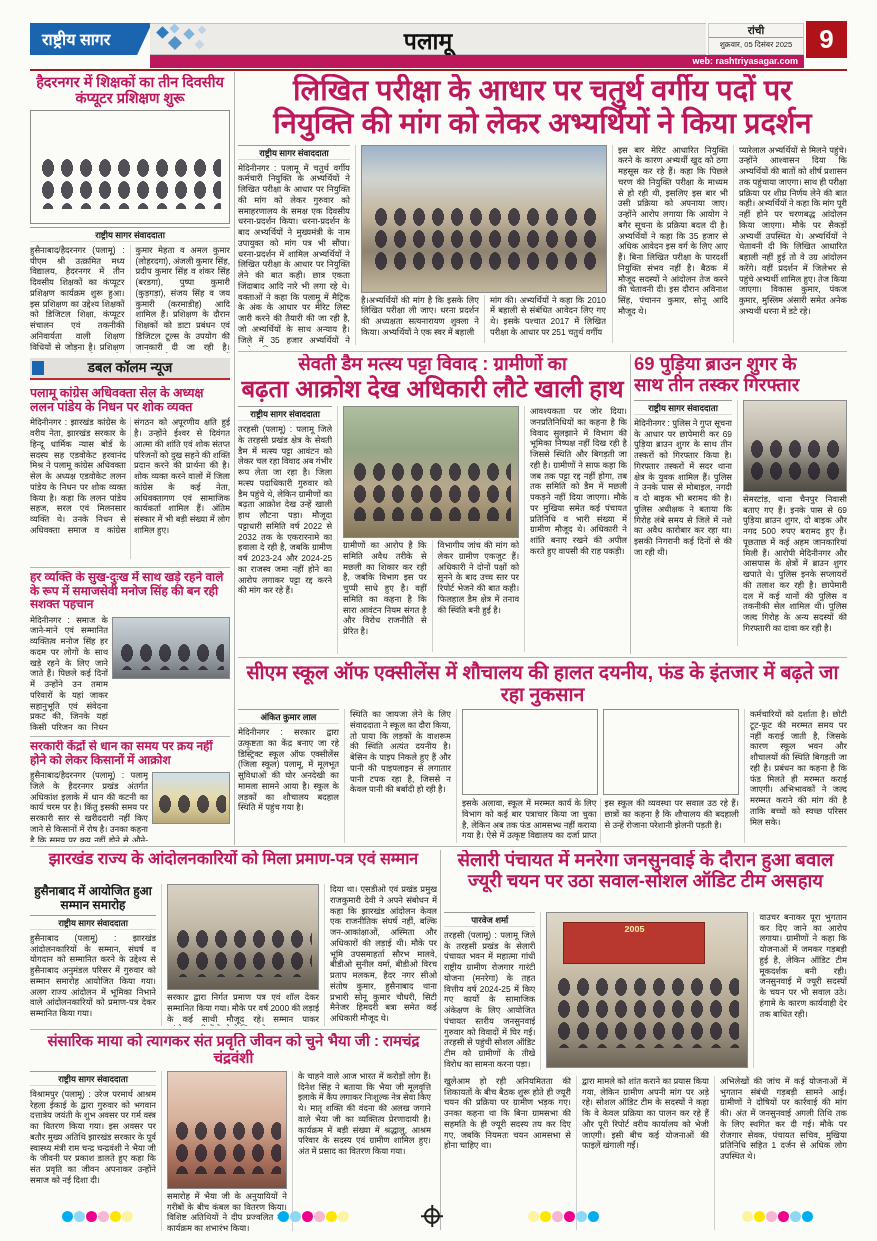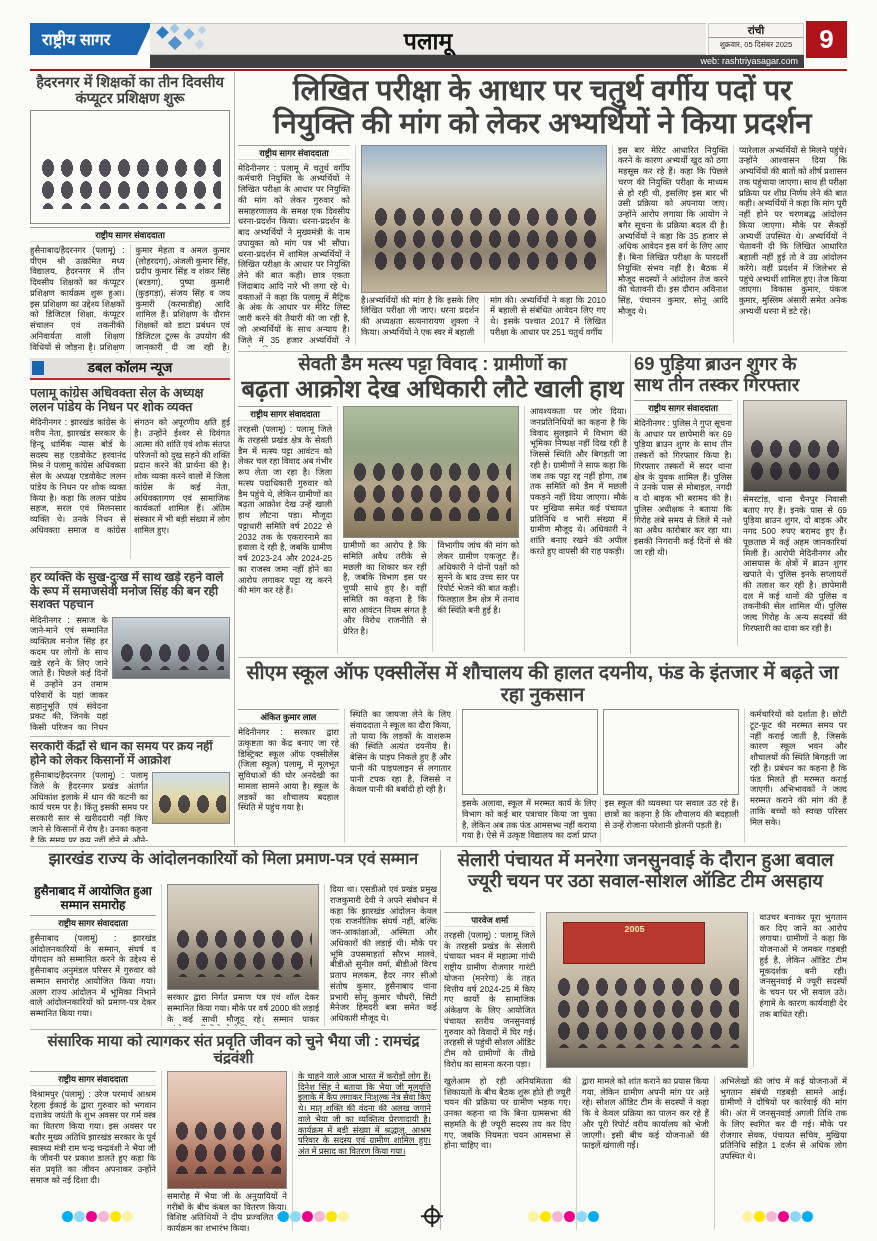--- a/index.html
+++ b/index.html
@@ -14,26 +14,26 @@
             border-top:1px solid #c2c2c2;border-bottom:1px solid #c2c2c2;box-sizing:border-box;}
   .sectiontitle{position:absolute;left:150px;top:24px;width:556px;text-align:center;
                 font-size:23px;font-weight:bold;color:#101010;}
   .diamond{position:absolute;transform:rotate(45deg);}
   .datebox{position:absolute;left:708px;top:23px;width:96px;height:32px;background:#f6f4f0;
            border:1px solid #c9c9c9;box-sizing:border-box;text-align:center;}
   .datebox .city{font-size:10.5px;font-weight:bold;line-height:13px;border-bottom:1px solid #999;}
   .datebox .date{font-size:7.6px;line-height:14px;color:#222;}
   .pagenum{position:absolute;left:806px;top:21px;width:41px;height:37px;background:#b0121a;
            color:#fff;font-size:26px;font-weight:bold;display:flex;align-items:center;justify-content:center;}
-  .webstrip{position:absolute;left:150px;top:55px;width:654px;height:13px;background:#404040;
-            color:#fff;font-size:9px;font-weight:normal;text-align:right;line-height:13px;padding-right:6px;box-sizing:border-box;}
+  .webstrip{position:absolute;left:150px;top:55px;width:654px;height:13px;background:#be185d;
+            color:#fff;font-size:9px;font-weight:bold;text-align:right;line-height:13px;padding-right:6px;box-sizing:border-box;}
   .redrule{position:absolute;left:30px;top:69px;width:817px;height:2px;background:#9e1b1e;}
   
   .art{position:absolute;overflow:hidden;}
-  .hl{font-weight:bold;color:#404040;text-align:center;line-height:1.13;}
+  .hl{font-weight:bold;color:#be185d;text-align:center;line-height:1.13;}
   .byline{font-size:8.5px;font-weight:bold;text-align:center;border-top:1px solid #999;
           border-bottom:1px solid #d9d9d9;padding:1px 0;margin-bottom:3px;color:#222;}
   .body{font-size:8.4px;line-height:1.28;text-align:justify;color:#222;overflow:hidden;}
   .cols2{column-count:2;column-gap:8px;column-rule:1px solid #cfcfcf;}
   .row{display:flex;}
   .row>.cell{border-left:1px solid #cfcfcf;padding-left:5px;margin-left:5px;}
   .row>.cell:first-child{border-left:none;padding-left:0;margin-left:0;}
   .divider{position:absolute;background:#b5b5b5;}
   
   .photo{position:relative;border:1px solid #8a8a8a;box-sizing:border-box;overflow:hidden;}
@@ -255,21 +255,21 @@
     <div class="hl" style="font-size:15px;">संसारिक माया को त्यागकर संत प्रवृति जीवन को चुने भैया जी : रामचंद्र चंद्रवंशी</div>
     <div class="row" style="margin-top:4px;height:170px;">
       <div class="cell" style="width:126px;">
         <div class="byline">राष्ट्रीय सागर संवाददाता</div>
         <div class="body" style="height:116px;">विश्रामपुर (पलामू) : उरेज परमार्थ आश्रम रेहला ईकाई के द्वारा गुरुवार को भगवान दत्तात्रेय जयंती के शुभ अवसर पर गर्म वस्त्र का वितरण किया गया। इस अवसर पर बतौर मुख्य अतिथि झारखंड सरकार के पूर्व स्वास्थ्य मंत्री राम चन्द्र चन्द्रवंशी ने भैया जी के जीवनी पर प्रकाश डालते हुए कहा कि संत प्रवृति का जीवन अपनाकर उन्होंने समाज को नई दिशा दी।</div>
       </div>
       <div class="cell" style="width:120px;">
         <div class="photo ph-sant" style="width:120px;height:118px;"></div>
         <div class="body" style="margin-top:2px;height:46px;">समारोह में भैया जी के अनुयायियों ने गरीबों के बीच कंबल का वितरण किया। विशिष्ट अतिथियों ने दीप प्रज्वलित कर कार्यक्रम का शुभारंभ किया।</div>
       </div>
-      <div class="cell body" style="width:133px;height:168px;text-decoration:underline;">के चाहने वाले आज भारत में करोड़ों लोग हैं। दिनेश सिंह ने बताया कि भैया जी मूलवृत्ति इलाके में कैंप लगाकर निःशुल्क नेत्र सेवा किए थे। मातृ शक्ति की वंदना की अलख जगाने वाले भैया जी का व्यक्तित्व प्रेरणादायी है। कार्यक्रम में बड़ी संख्या में श्रद्धालु, आश्रम परिवार के सदस्य एवं ग्रामीण शामिल हुए। अंत में प्रसाद का वितरण किया गया।</div>
+      <div class="cell body" style="width:133px;height:168px;">के चाहने वाले आज भारत में करोड़ों लोग हैं। दिनेश सिंह ने बताया कि भैया जी मूलवृत्ति इलाके में कैंप लगाकर निःशुल्क नेत्र सेवा किए थे। मातृ शक्ति की वंदना की अलख जगाने वाले भैया जी का व्यक्तित्व प्रेरणादायी है। कार्यक्रम में बड़ी संख्या में श्रद्धालु, आश्रम परिवार के सदस्य एवं ग्रामीण शामिल हुए। अंत में प्रसाद का वितरण किया गया।</div>
     </div>
   </div>
 
   <div class="regs" style="left:62px;top:1211px;">
     <i class="rc1"></i>
       <i class="rc2"></i>
       <i class="rc3"></i>
       <i class="rc4"></i>
       <i class="rc5"></i>
       <i class="rc6"></i>

